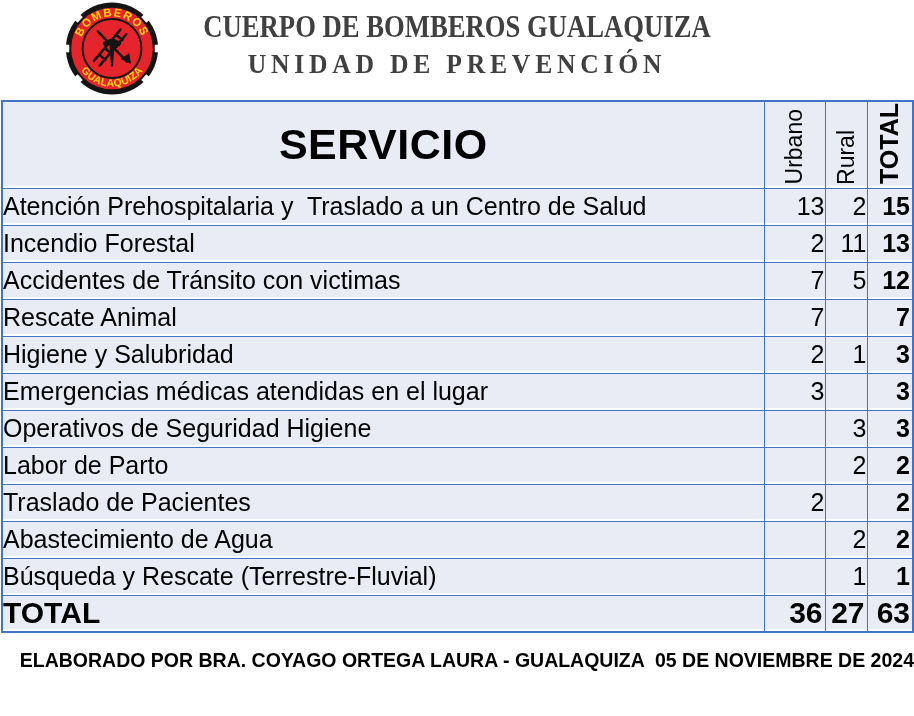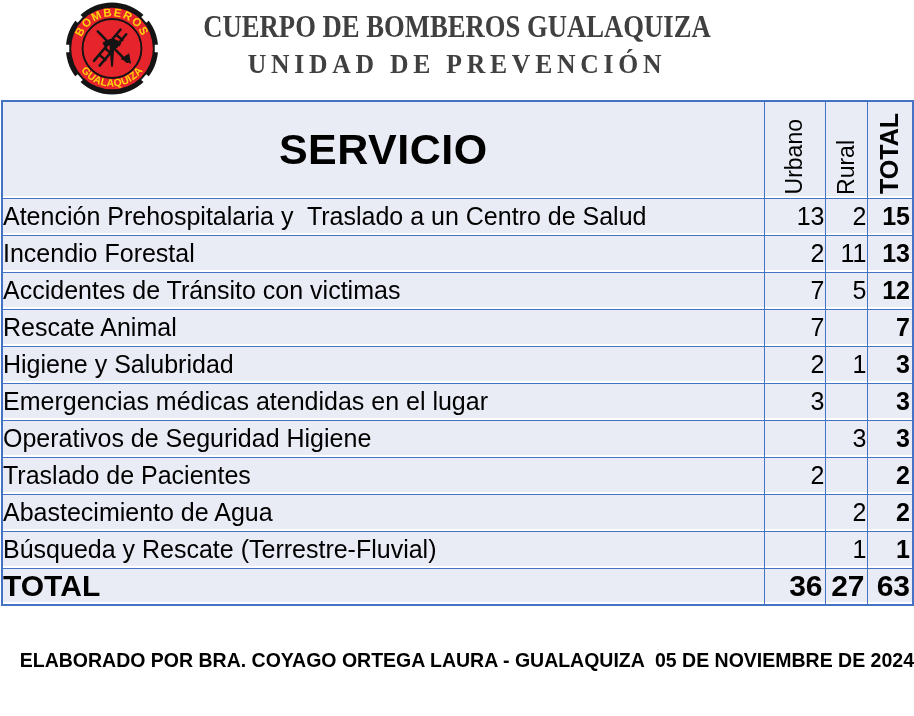--- a/index.html
+++ b/index.html
@@ -66,21 +66,21 @@
     width: 911px;
     border: 2.5px solid #4472C4;
   }
   table.report td, table.report th {
     border: 1.6px solid #4472C4;
     background: #E9EBF5;
     overflow: hidden;
     box-shadow: inset 0 -2px 0 #ffffff;
     padding: 0;
   }
-  thead tr { height: 97px; }
+  thead tr { height: 87px; }
   tbody tr { height: 37px; }
 
   th.service-head {
     font-size: 43px;
     font-weight: 700;
     text-align: center;
     vertical-align: middle;
     letter-spacing: 0.5px;
   }
   th.vhead {
@@ -250,20 +250,26 @@
           <td class="num"></td>
           <td class="num total-col">3</td>
         </tr>
         <tr>
           <td class="service-cell">Operativos de Seguridad Higiene</td>
           <td class="num"></td>
           <td class="num">3</td>
           <td class="num total-col">3</td>
         </tr>
         <tr>
+          <td class="service-cell">Labor de Parto</td>
+          <td class="num"></td>
+          <td class="num">2</td>
+          <td class="num total-col">2</td>
+        </tr>
+        <tr>
           <td class="service-cell">Traslado de Pacientes</td>
           <td class="num">2</td>
           <td class="num"></td>
           <td class="num total-col">2</td>
         </tr>
         <tr>
           <td class="service-cell">Abastecimiento de Agua</td>
           <td class="num"></td>
           <td class="num">2</td>
           <td class="num total-col">2</td>

